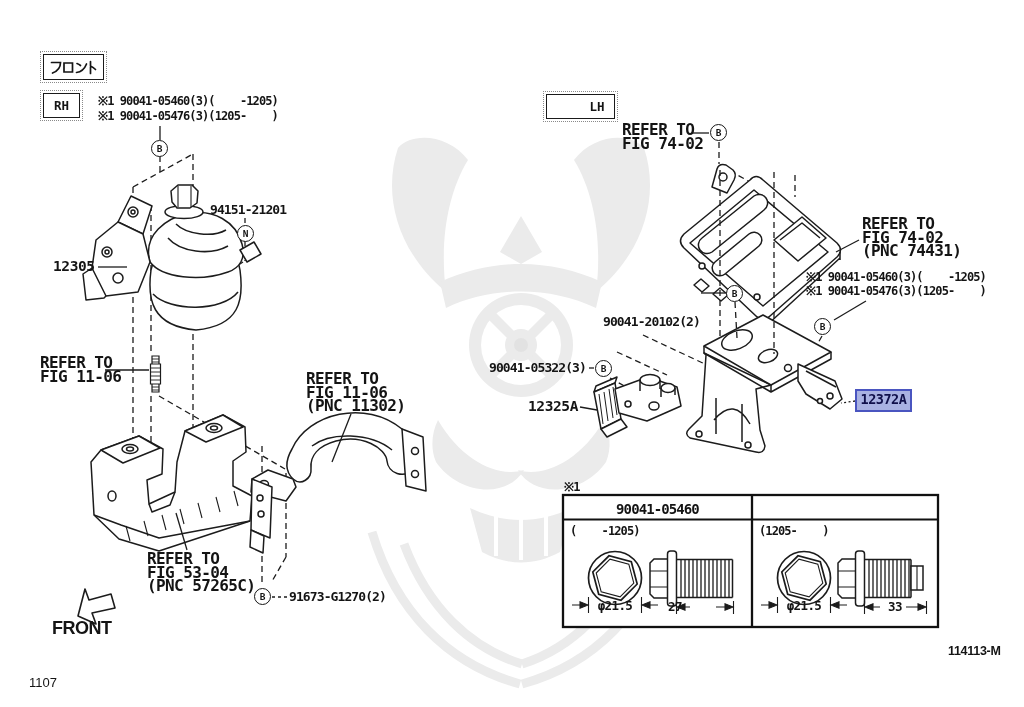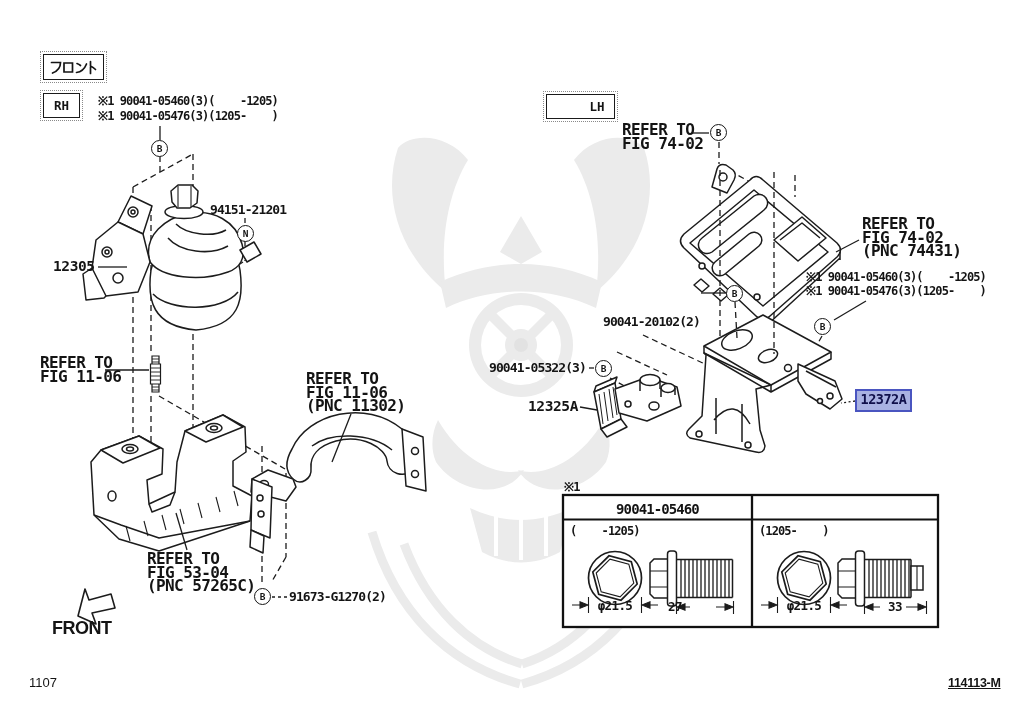--- a/index.html
+++ b/index.html
@@ -323,15 +323,15 @@
 <div class="lbl note" style="left:564px;top:480px;">※1</div>
 <div class="th" style="left:563px;top:499px;width:189px;">90041-05460</div>
 <div class="lbl note" style="left:570px;top:524px;">(    -1205)</div>
 <div class="lbl note" style="left:759px;top:524px;">(1205-    )</div>
 <div class="lbl dim" style="left:591px;top:599px;width:48px;text-align:center;">φ21.5</div>
 <div class="lbl dim" style="left:664px;top:600px;width:22px;text-align:center;">27</div>
 <div class="lbl dim" style="left:780px;top:599px;width:48px;text-align:center;">φ21.5</div>
 <div class="lbl dim" style="left:884px;top:600px;width:22px;text-align:center;">33</div>
 
 <div class="lbl sans" style="left:29px;top:676px;font-size:13px;font-weight:normal;letter-spacing:0;">1107</div>
-<div class="lbl sans" style="left:948px;top:676px;font-size:12.5px;letter-spacing:-0.3px;text-decoration:underline;">114113-M</div>
+<div class="lbl sans" style="left:948px;top:644px;font-size:12.5px;letter-spacing:-0.3px;">114113-M</div>
 
 </div>
 
 </body></html>

